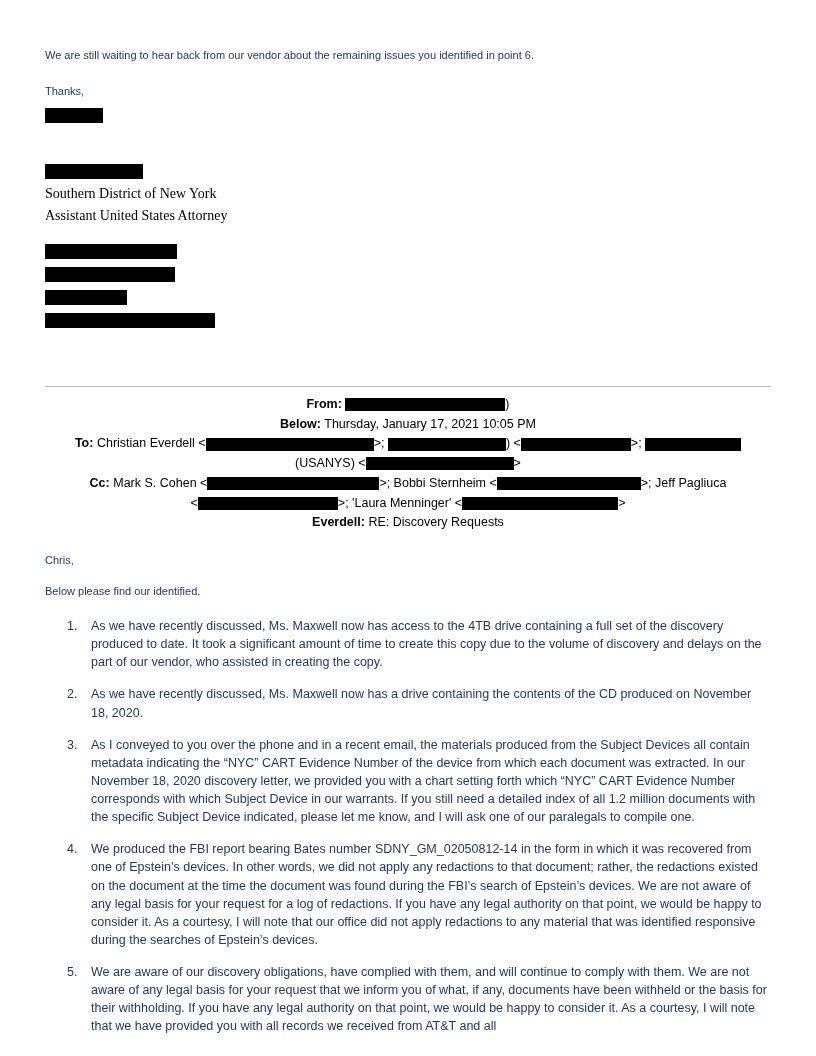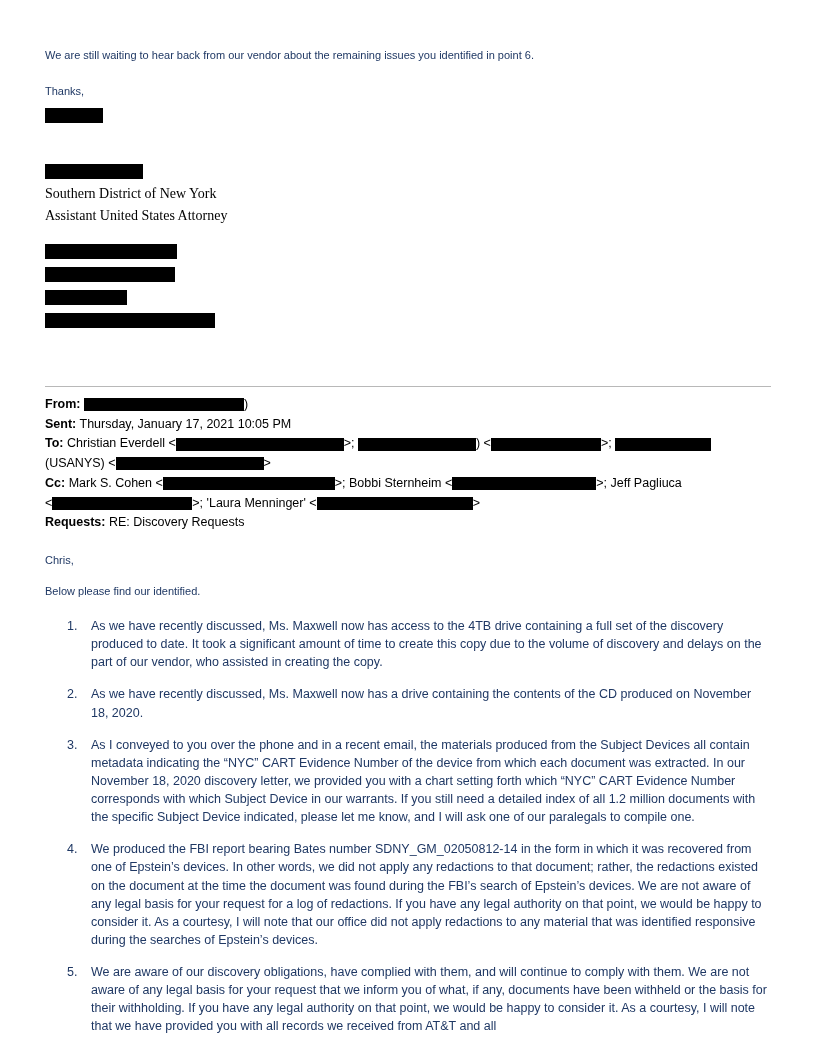--- a/index.html
+++ b/index.html
@@ -56,21 +56,21 @@
   }
 
   
   .hdr {
     font-size: 12.5px;
     line-height: 1.5;
     color: #1f1f1f;
   }
   .hdr .lbl { font-weight: bold; color: #000; }
   .hdr .val { color: #000; }
-  .hdr-row { margin-bottom: 1px; }
+  .hdr-row { margin-bottom: 1px; text-align: center; }
 
   
   ol.items {
     margin: 0;
     padding-left: 0;
     list-style: none;
     counter-reset: item;
   }
   ol.items > li {
     position: relative;
@@ -126,21 +126,21 @@
   <div style="height:8px"></div>
 
   <div class="hdr">
 
     <div class="hdr-row">
       <span class="lbl">From:</span>
       <span class="redact" style="width:160px;"></span><span class="val">)</span>
     </div>
 
     <div class="hdr-row">
-      <span class="lbl">Sent:</span>
+      <span class="lbl">Below:</span>
       <span class="val">Thursday, January 17, 2021 10:05 PM</span>
     </div>
 
     <div class="hdr-row">
       <span class="lbl">To:</span>
       <span class="val">Christian Everdell &lt;</span><span class="redact" style="width:168px;"></span><span class="val">&gt;; </span><span class="redact" style="width:118px;"></span><span class="val">) &lt;</span><span class="redact" style="width:110px;"></span><span class="val">&gt;; </span><span class="redact" style="width:96px;"></span>
     </div>
 
     <div class="hdr-row">
       <span class="val">(USANYS) &lt;</span><span class="redact" style="width:148px;"></span><span class="val">&gt;</span>
@@ -149,21 +149,21 @@
     <div class="hdr-row">
       <span class="lbl">Cc:</span>
       <span class="val">Mark S. Cohen &lt;</span><span class="redact" style="width:172px;"></span><span class="val">&gt;; Bobbi Sternheim &lt;</span><span class="redact" style="width:144px;"></span><span class="val">&gt;; Jeff Pagliuca</span>
     </div>
 
     <div class="hdr-row">
       <span class="val">&lt;</span><span class="redact" style="width:140px;"></span><span class="val">&gt;; 'Laura Menninger' &lt;</span><span class="redact" style="width:156px;"></span><span class="val">&gt;</span>
     </div>
 
     <div class="hdr-row">
-      <span class="lbl">Requests:</span>
+      <span class="lbl">Everdell:</span>
       <span class="val">RE: Discovery Requests</span>
     </div>
 
   </div>
 
   <div style="height:20px"></div>
 
   <p class="para">Chris,</p>
 
   <div style="height:15px"></div>

